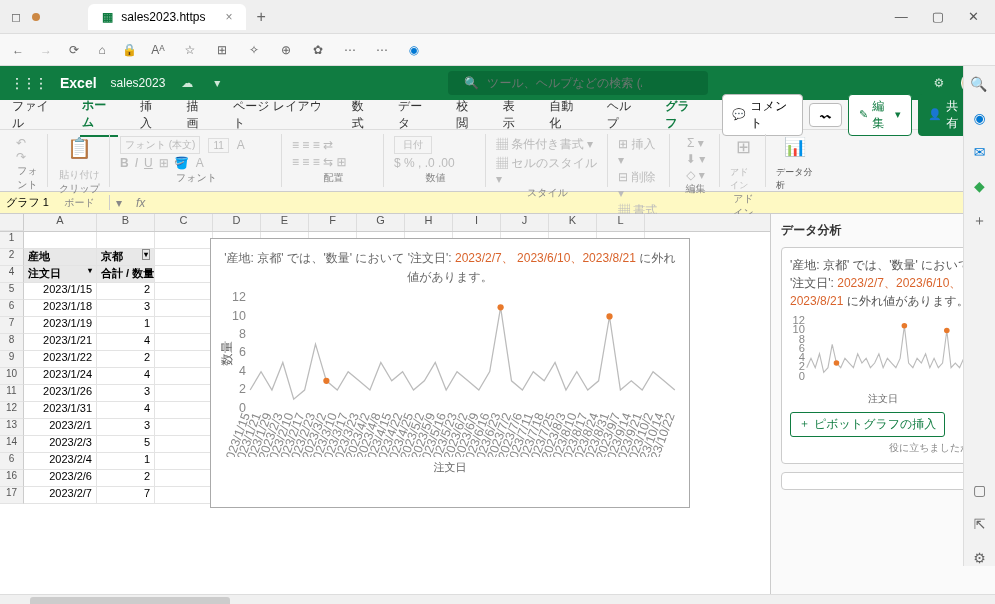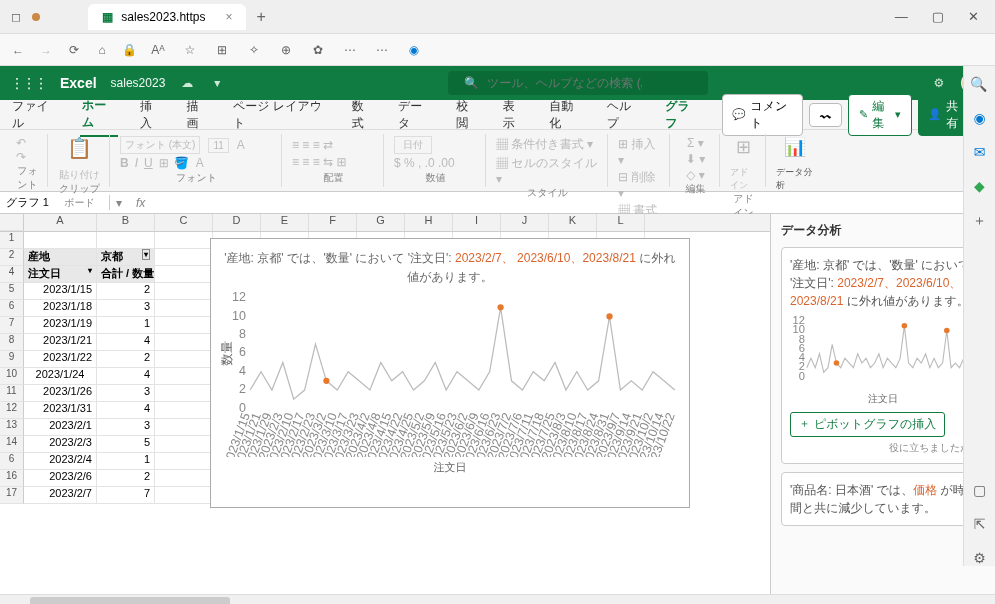--- a/index.html
+++ b/index.html
@@ -30,21 +30,21 @@
 .ribbon-tabs .rtab.chart{color:#107c41;font-weight:600;}
 .ribbon-tabs .ractions{margin-left:auto;display:flex;gap:6px;align-items:center;}
 .btn{border:1px solid #bbb;border-radius:4px;padding:3px 10px;font-size:11px;background:#fff;display:flex;align-items:center;gap:4px;}
 .btn.green{background:#107c41;color:#fff;border-color:#107c41;}
 .btn.greenol{border-color:#107c41;color:#107c41;}
 .ribbon{height:62px;background:#f5f5f5;display:flex;border-bottom:1px solid #ccc;padding:4px 8px;gap:2px;}
 .rgroup{border-right:1px solid #ddd;padding:2px 8px;display:flex;flex-direction:column;justify-content:space-between;color:#888;}
 .rgroup .top{display:flex;gap:8px;align-items:center;flex:1;}
 .rgroup .lbl{font-size:10px;text-align:center;color:#888;}
 .gray{color:#bbb;}
-.fxbar{height:22px;background:#ffffff;border-bottom:1px solid #ccc;display:flex;align-items:center;}
+.fxbar{height:22px;background:#fef9c3;border-bottom:1px solid #ccc;display:flex;align-items:center;}
 .namebox{width:110px;border-right:1px solid #ccc;padding:0 6px;font-size:11px;}
 .fx{padding:0 8px;color:#888;font-style:italic;}
 .workspace{display:flex;height:380px;}
 .grid{flex:1;background:#fff;overflow:hidden;position:relative;}
 .gh{display:flex;background:#f2f2f2;border-bottom:1px solid #ccc;height:18px;}
 .ghc{border-right:1px solid #ddd;text-align:center;font-size:11px;color:#555;}
 .gr{display:flex;height:17px;}
 .grh{width:24px;background:#f2f2f2;border-right:1px solid #ccc;border-bottom:1px solid #e3e3e3;text-align:center;font-size:10px;color:#555;}
 .gc{border-right:1px solid #e3e3e3;border-bottom:1px solid #e3e3e3;font-size:11px;padding:0 4px;overflow:hidden;white-space:nowrap;}
 .gc.hd{background:#e8e8e8;font-weight:600;}
@@ -375,21 +375,21 @@
           <div class="gc" style="width: 48px;"></div>
           <div class="gc" style="width: 48px;"></div>
           <div class="gc" style="width: 48px;"></div>
           <div class="gc" style="width: 48px;"></div>
           <div class="gc" style="width: 48px;"></div>
           <div class="gc" style="width: 48px;"></div>
           <div class="gc" style="width: 48px;"></div>
         </div>
         <div class="gr">
           <div class="grh">10</div>
-          <div class="gc rt" style="width: 73px; text-align: center;">2023/1/24</div>
+          <div class="gc rt" style="width: 73px;">2023/1/24</div>
           <div class="gc rt" style="width: 58px;">4</div>
           <div class="gc" style="width: 58px;"></div>
           <div class="gc" style="width: 48px;"></div>
           <div class="gc" style="width: 48px;"></div>
           <div class="gc" style="width: 48px;"></div>
           <div class="gc" style="width: 48px;"></div>
           <div class="gc" style="width: 48px;"></div>
           <div class="gc" style="width: 48px;"></div>
           <div class="gc" style="width: 48px;"></div>
           <div class="gc" style="width: 48px;"></div>
@@ -590,23 +590,20 @@
             <circle cx="168.6153846153846" cy="14" r="3" fill="#e8792b"></circle>
           </g>
         </svg>
       <div class="axlbl">注文日</div>
       <div style="margin-top:6px">
         <span class="pill">＋ <span>ピボットグラフの挿入</span></span>
         <span class="helpful">役に立ちましたか?</span>
       </div>
     </div>
     <div class="card">
-      <div class="desc">
-        <span>'商品名: 日本酒' では、</span><span class="hl">価格</span><span> が時間と共に減少しています。</span>
-      </div>
     </div>
   </div>
 
 </div>
 
 <div class="hscroll">
     <div class="thumb"></div>
   </div>
 
 <div class="vsidebar">

